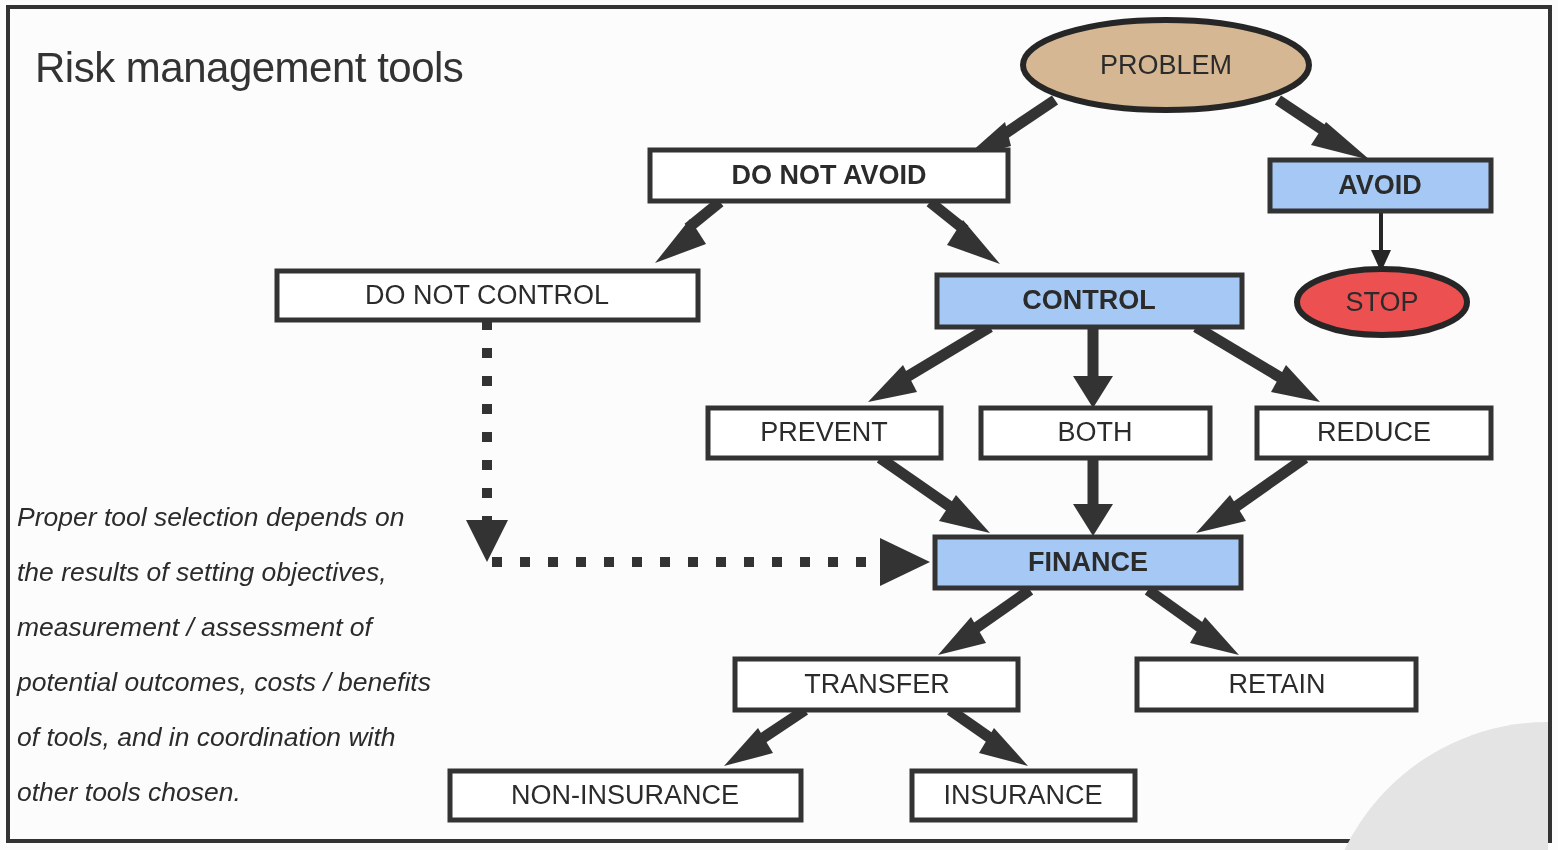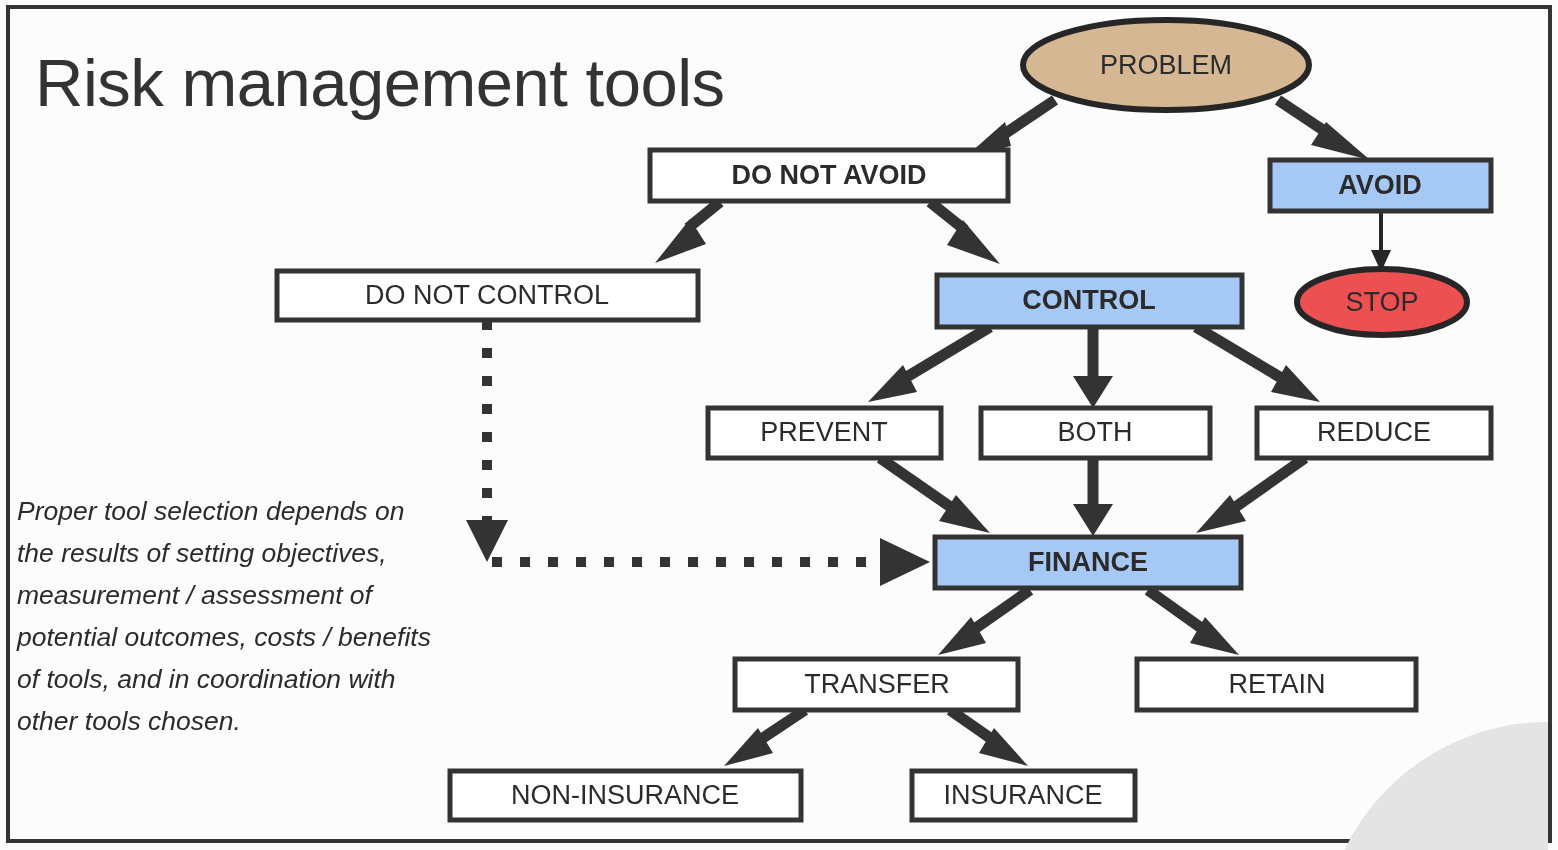--- a/index.html
+++ b/index.html
@@ -71,35 +71,35 @@
     stroke-linecap: butt;
   }
   .arrowhead { fill: #333333; }
   .arrowhead-thin { fill: #262626; }
   .corner-arc { fill: #e4e4e4; }
   #title {
     position: absolute;
     left: 35px;
     top: 44px;
     font-family: "Liberation Sans", sans-serif;
-    font-size: 67px;
+    font-size: 42px;
     font-weight: 300;
     color: #333333;
     letter-spacing: -0.5px;
     white-space: nowrap;
   }
   #caption {
     position: absolute;
     left: 17px;
     top: 490px;
     width: 430px;
     font-family: "Liberation Sans", sans-serif;
     font-style: italic;
     font-size: 26.5px;
-    line-height: 42px;
+    line-height: 55px;
     color: #2b2b2b;
   }
 </style>
 </head>
 <body>
 
 <div id="canvas">
 
   <div id="frame"></div>
 

